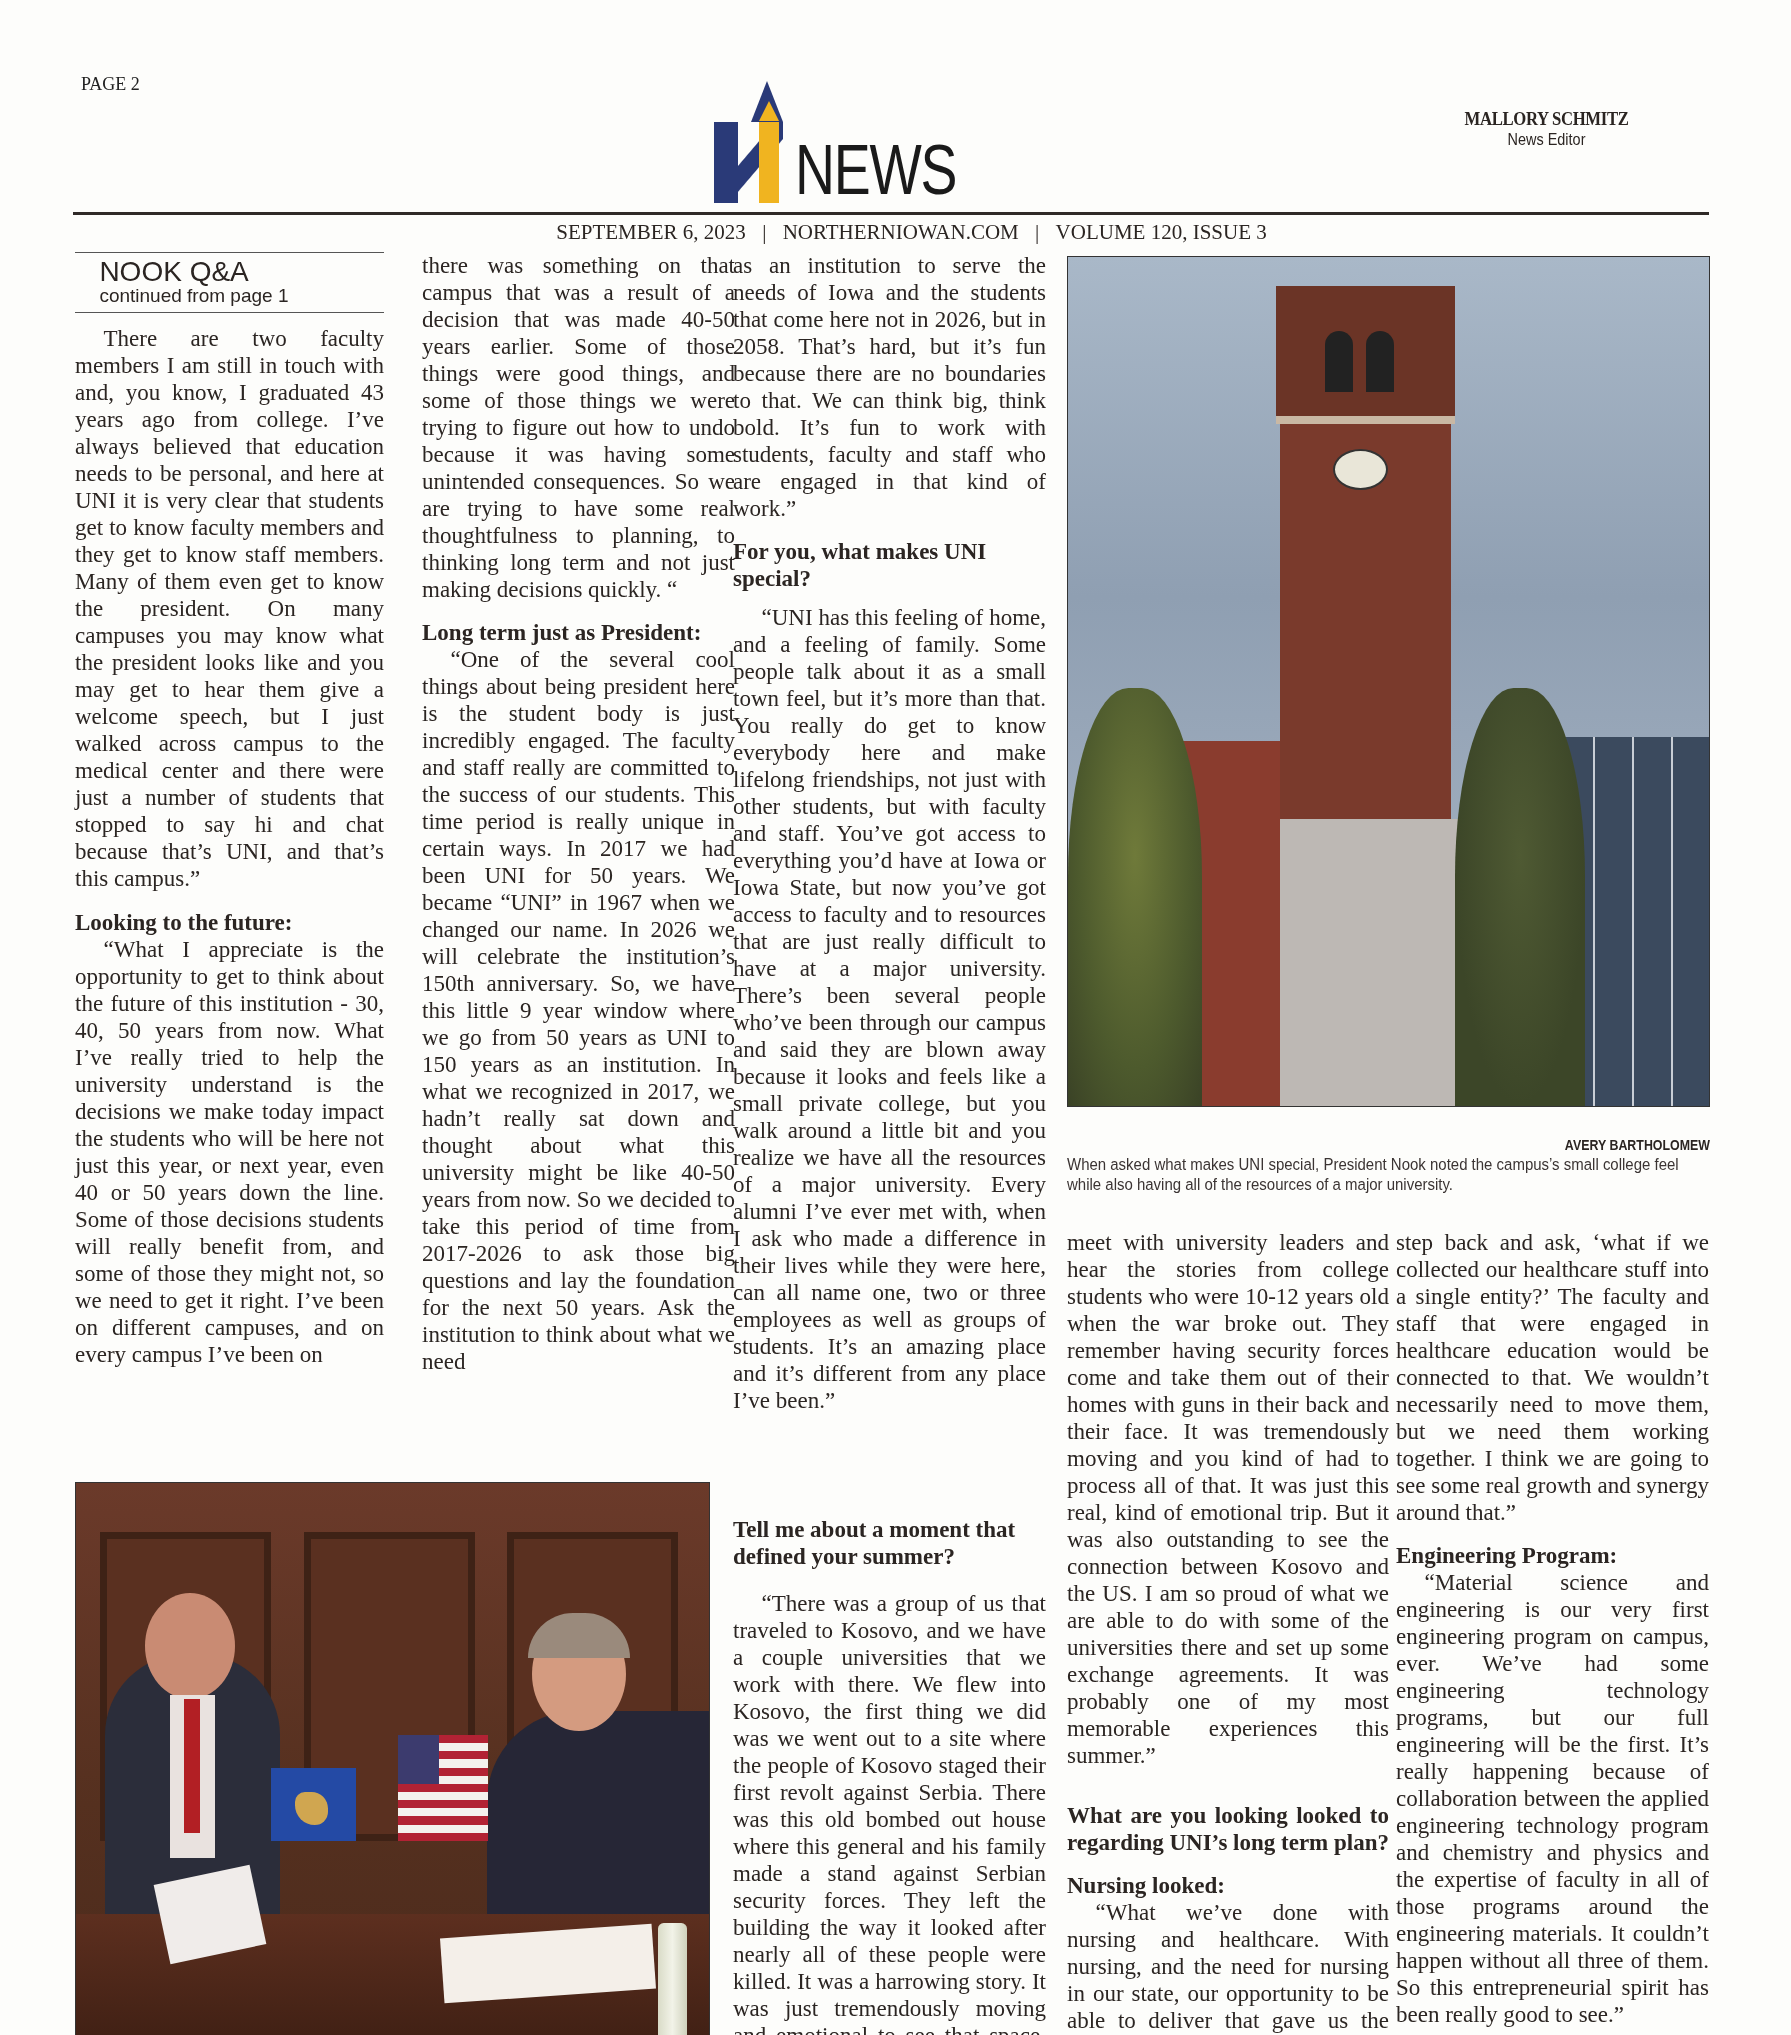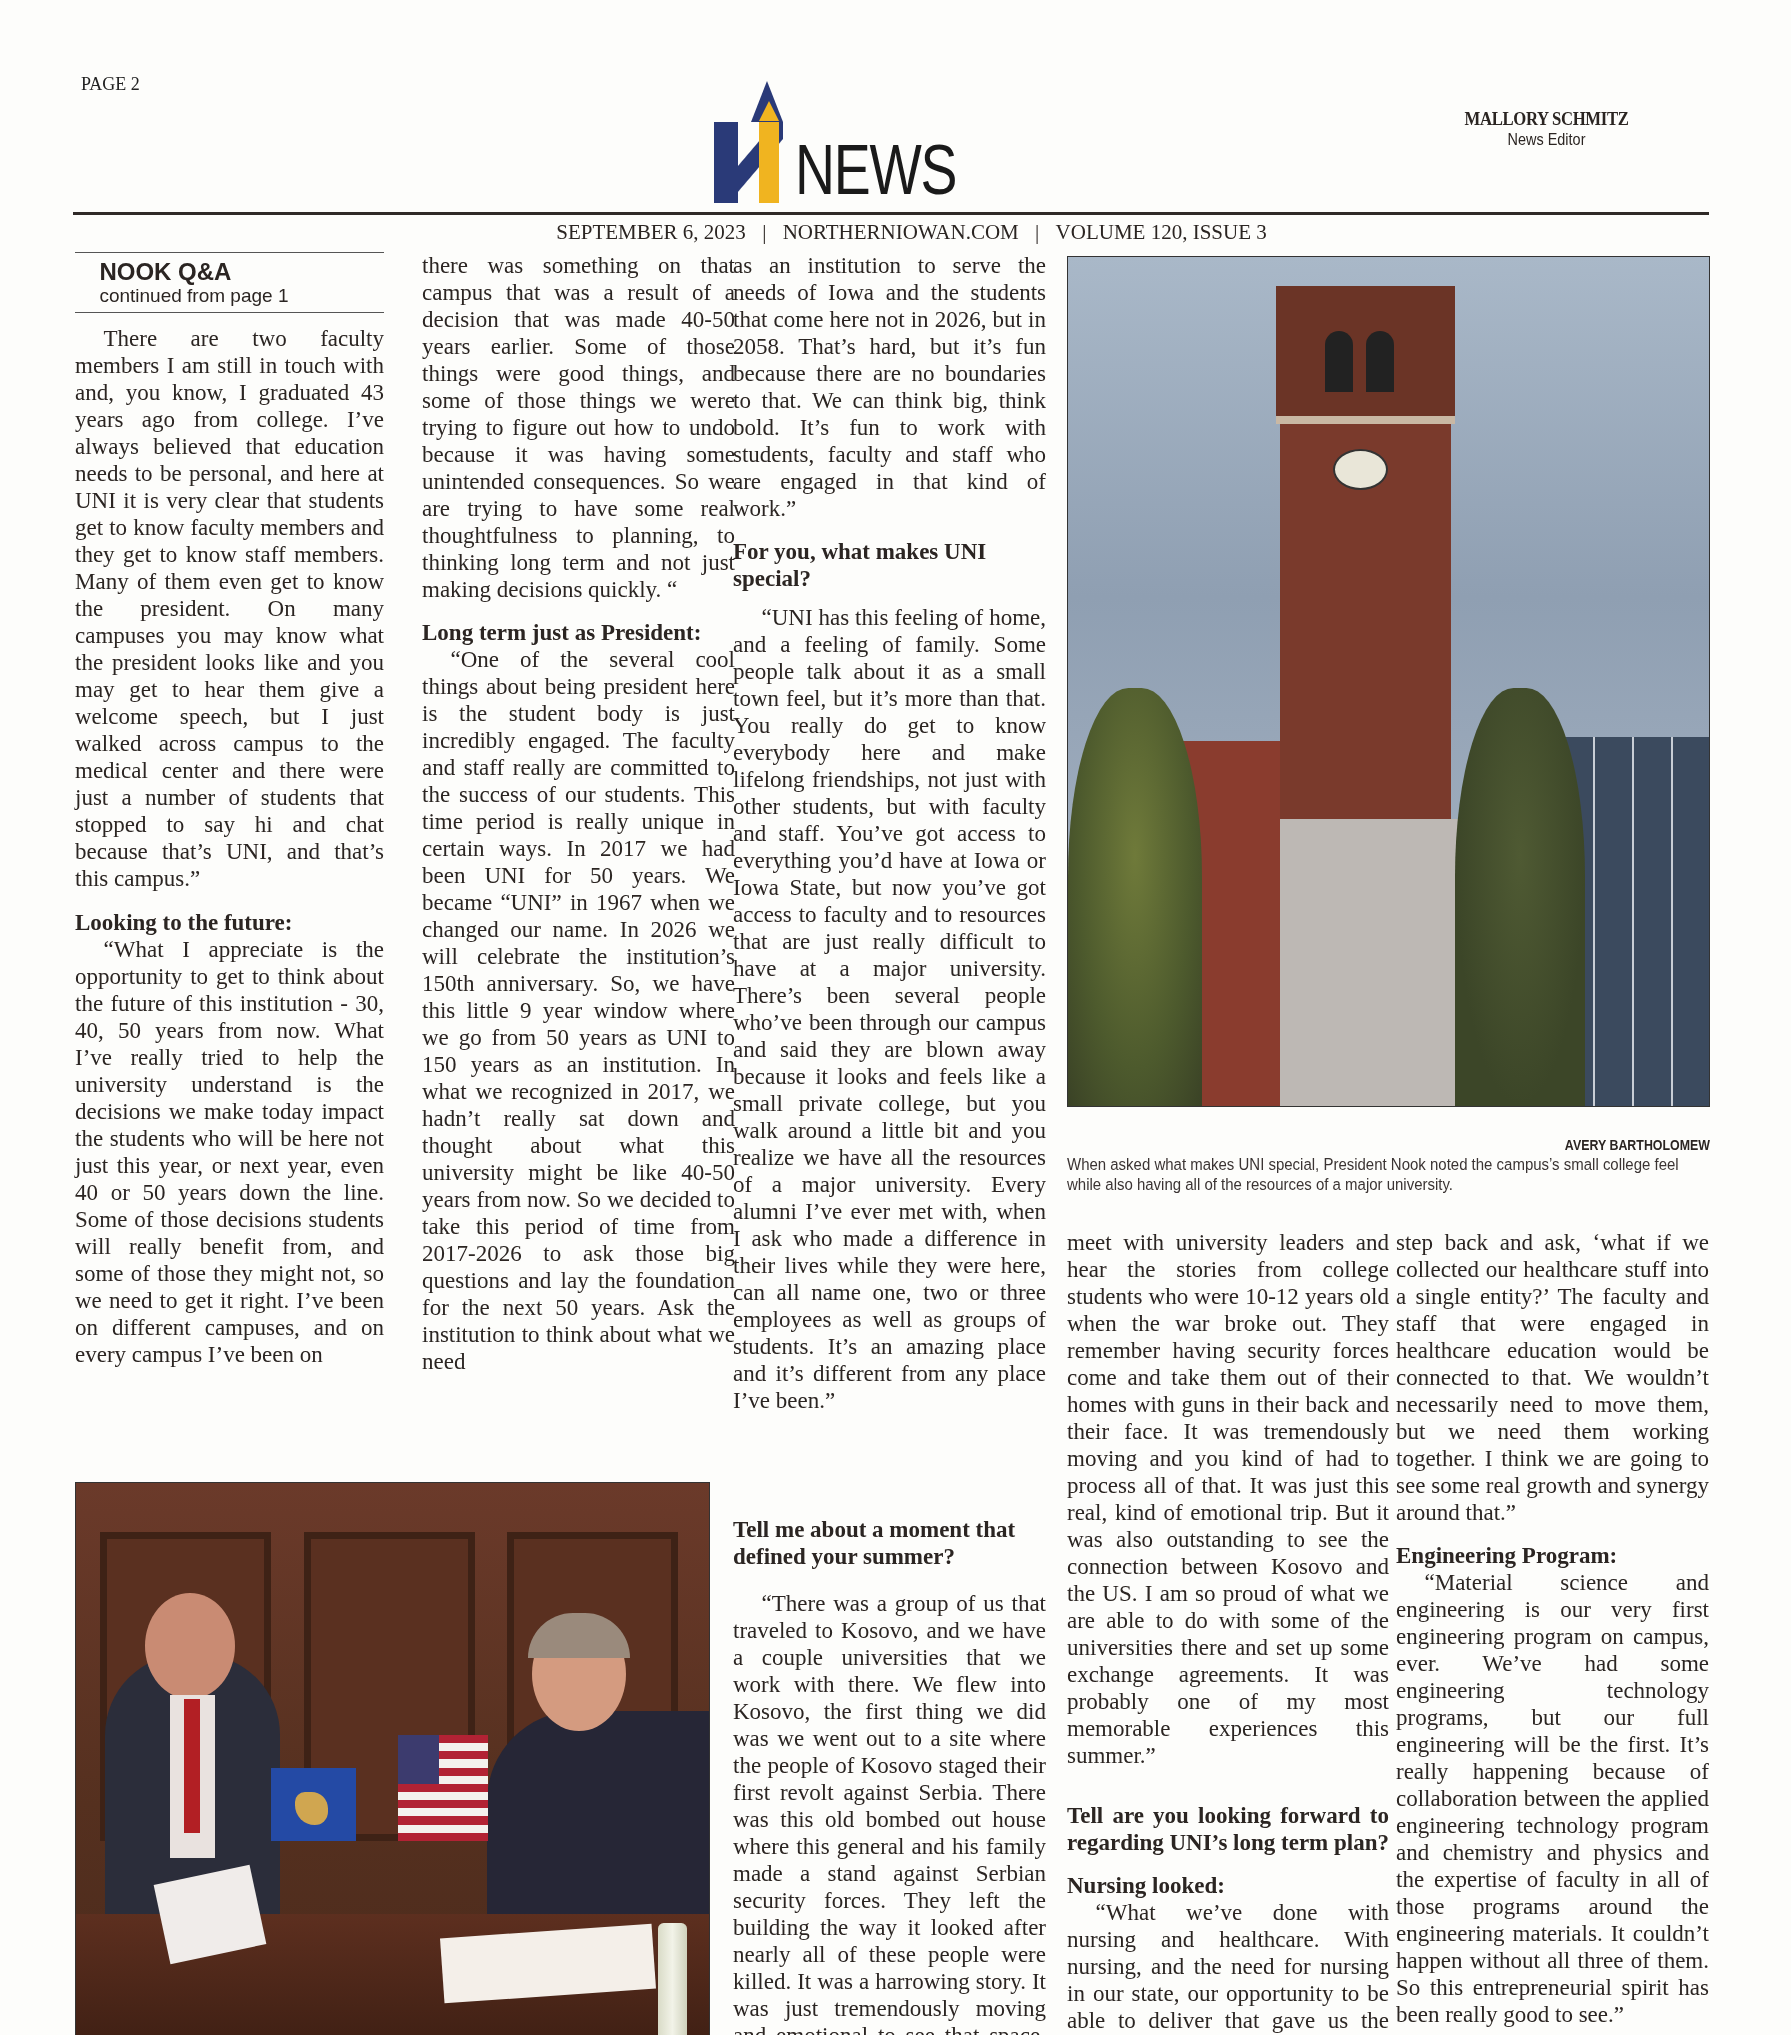--- a/index.html
+++ b/index.html
@@ -38,21 +38,21 @@
   .col .gap { height: 27px; }
 
   .c1 { left: 75px; width: 309px; }
   .c2 { left: 422px; width: 313px; }
   .c3 { left: 733px; width: 313px; }
   .c3b { left: 733px; width: 313px; top: 1510px; }
   .c4b { left: 1067px; width: 322px; top: 1229px; }
   .c5b { left: 1396px; width: 313px; top: 1229px; }
 
   .kicker { border-top: 1.2px solid #555; border-bottom: 1.2px solid #555; padding: 7.3px 0 6.5px 24.4px; margin-bottom: 12.2px; }
-  .kicker .k-title { font-family: "Liberation Sans", sans-serif; font-weight: bold; font-size: 24px; line-height: 24.4px; }
+  .kicker .k-title { font-family: "Liberation Sans", sans-serif; font-weight: normal; font-size: 28px; line-height: 24.4px; }
   .kicker .k-sub { font-family: "Liberation Sans", sans-serif; font-size: 19px; line-height: 21px; }
 
   
   .photo-tower { left: 1067px; top: 256px; width: 643px; height: 851px; border: 0.8px solid #333; overflow: hidden;
                  background: linear-gradient(180deg, #a9b8c8 0%, #8f9fb2 40%, #9eacbd 70%, #c9cfd3 100%); }
   .tower { position: absolute; left: 212px; top: 28.5px; width: 171px; height: 773px; background: #7a3a2c; }
   .tower-top { position: absolute; left: -4.1px; top: 0; width: 179px; height: 138px; background: #6b3426; border-bottom: 8.1px solid #c9b8a4; }
   .tower-arch { position: absolute; top: 45px; width: 28.5px; height: 61px; background: #222; border-radius: 14.2px 14.2px 0 0; }
   .tower-clock { position: absolute; left: 53px; top: 163px; width: 55px; height: 41px; border-radius: 50%; background: #e9e6d8; border: 2px solid #333; }
   .tower-base { position: absolute; left: 212px; top: 562px; width: 187px; height: 289px; background: #bdb8b4; }
@@ -152,21 +152,21 @@
   <div class="tower-base"></div>
   <div class="tree-l"></div>
   <div class="tree-r"></div>
 </div>
 <div class="abs credit tower-credit">AVERY BARTHOLOMEW</div>
 <div class="abs caption tower-caption">When asked what makes UNI special, President Nook noted the campus’s small college feel while also having all of the resources of a major university.</div>
 
 <div class="col c4b">
   <p class="noindent">meet with university leaders and hear the stories from college students who were 10-12 years old when the war broke out. They remember having security forces come and take them out of their homes with guns in their back and their face. It was tremendously moving and you kind of had to process all of that. It was just this real, kind of emotional trip. But it was also outstanding to see the connection between Kosovo and the US. I am so proud of what we are able to do with some of the universities there and set up some exchange agreements. It was probably one of my most memorable experiences this summer.”</p>
   <div class="gap" style="height:16.3px"></div>
-  <h4 style="text-align:justify">Tell are you looking forward to regarding UNI’s long term plan?</h4>
+  <h4 style="text-align:justify">What are you looking looked to regarding UNI’s long term plan?</h4>
   <div class="gap" style="height:16.3px"></div>
   <h4 style="margin-top:0">Nursing looked:</h4>
   <p>“What we’ve done with nursing and healthcare. With nursing, and the need for nursing in our state, our opportunity to be able to deliver that gave us the opportunity to</p>
 </div>
 
 <div class="col c5b">
   <p class="noindent">step back and ask, ‘what if we collected our healthcare stuff into a single entity?’ The faculty and staff that were engaged in healthcare education would be connected to that. We wouldn’t necessarily need to move them, but we need them working together. I think we are going to see some real growth and synergy around that.”</p>
   <h4>Engineering Program:</h4>
   <p>“Material science and engineering is our very first engineering program on campus, ever. We’ve had some engineering technology programs, but our full engineering will be the first. It’s really happening because of collaboration between the applied engineering technology program and chemistry and physics and the expertise of faculty in all of those programs around the engineering materials. It couldn’t happen without all three of them. So this entrepreneurial spirit has been really good to see.”</p>
 </div>

